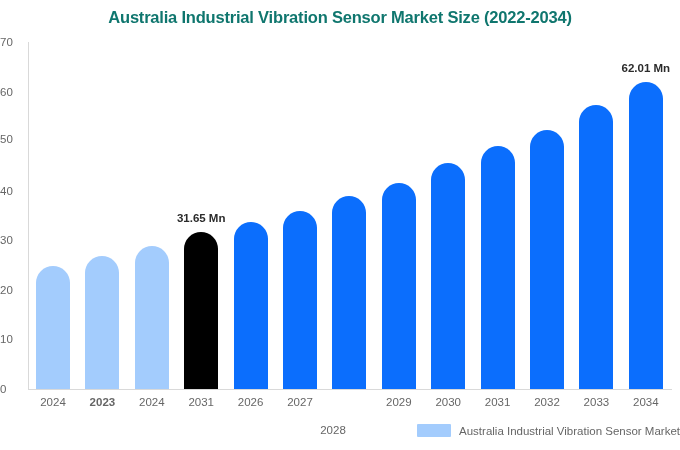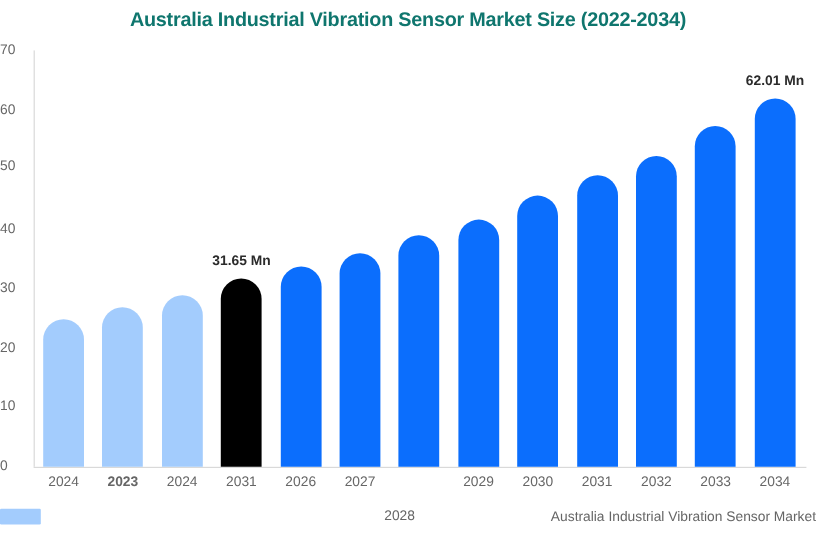--- a/index.html
+++ b/index.html
@@ -96,21 +96,21 @@
     color: #666666;
   }
   
   #legend {
     position: absolute;
     left: 0;
     top: 424px;
     width: 680px;
     display: flex;
     align-items: center;
-    justify-content: space-between;
+    justify-content: flex-end;
     gap: 8px;
   }
   #legend-swatch {
     width: 34px;
     height: 13px;
     border-radius: 1px;
   }
   #legend-label {
     font-size: 11.5px;
     color: #666666;

